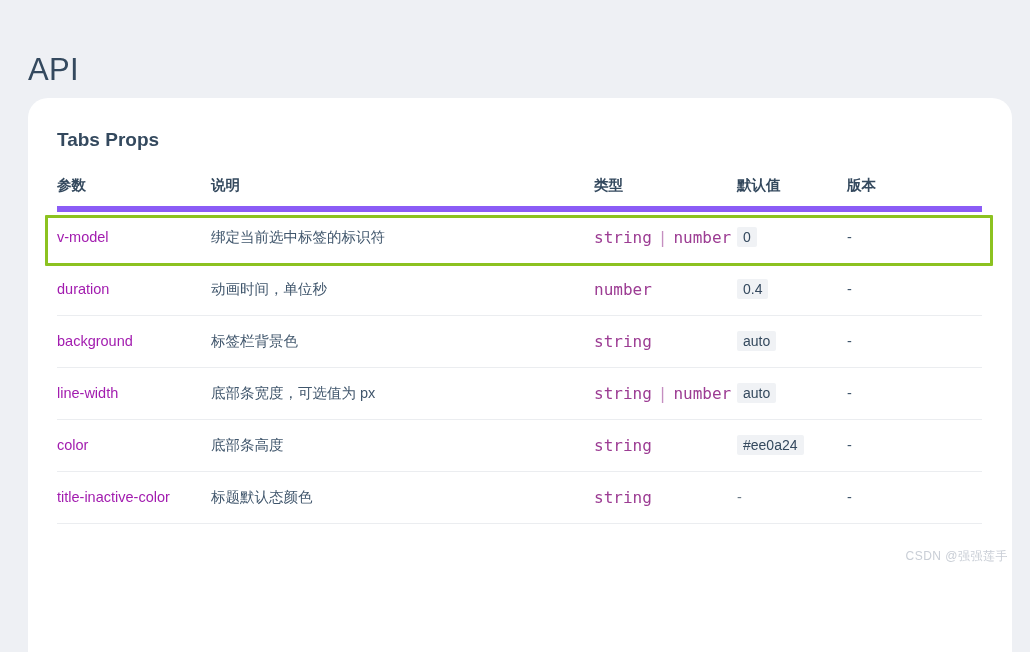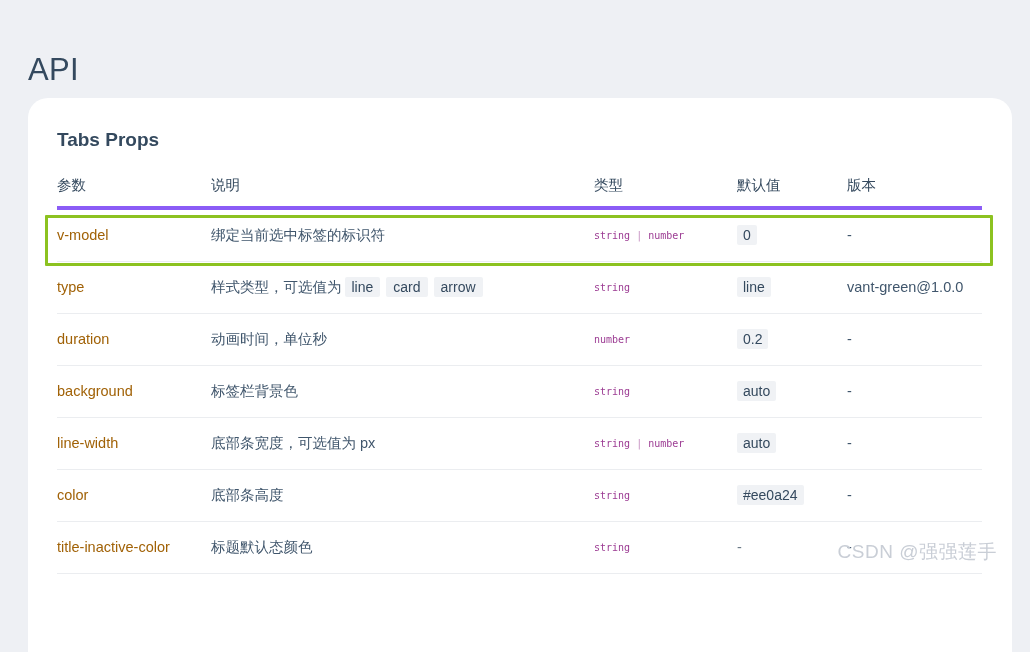--- a/index.html
+++ b/index.html
@@ -60,39 +60,39 @@
     color: #455a64;
   }
   table.api-table col.c1 { width: 154px; }
   table.api-table col.c2 { width: 383px; }
   table.api-table col.c3 { width: 143px; }
   table.api-table col.c4 { width: 110px; }
   table.api-table col.c5 { width: 135px; }
 
   table.api-table thead th {
     text-align: left;
-    font-weight: 400;
+    font-weight: 700;
     color: #34495e;
     font-size: 14.5px;
     padding: 0 0 11px 0;
-    border-bottom: 4px solid #8b5cf6;
+    border-bottom: 6px solid #8b5cf6;
     vertical-align: bottom;
   }
   table.api-table tbody td {
     padding: 16px 0 16px 0;
     border-bottom: 1px solid #ebedf0;
     vertical-align: middle;
     line-height: 19px;
     height: 19px;
   }
-  td.param-cell { color: #a16207; }
+  td.param-cell { color: #a21caf; }
   td.desc-cell  { color: #40566c; margin-left: 20px; }
   td.type-cell  {
     font-family: "DejaVu Sans Mono", monospace;
-    font-size: 10px;
+    font-size: 16px;
     color: #9c3c93;
     white-space: nowrap;
     margin-left: 44px;
   }
   .type-sep {
     color: #c58ec0;
     padding: 0 6px;
   }
   td.default-cell, td.version-cell { color: #40566c; }
   .code-chip {
@@ -121,23 +121,23 @@
     top: 39px;
     width: 942px;
     height: 45px;
     border: 3px solid #8cc220;
     border-radius: 1px;
     box-sizing: content-box;
     pointer-events: none;
   }
   .watermark {
     position: absolute;
-    right: 33px;
+    right: 22px;
     bottom: 7px;
-    font-size: 19px;
+    font-size: 12px;
     color: #c9ced6;
     letter-spacing: 0.5px;
     white-space: nowrap;
   }
 </style>
 </head>
 <body style="background: rgb(238, 240, 244);">
 
 <div id="page-root">
 
@@ -166,31 +166,24 @@
         </thead>
         <tbody>
             <tr>
               <td class="param-cell">v-model</td>
               <td class="desc-cell"><span>绑定当前选中标签的标识符</span></td>
               <td class="type-cell"><span>string</span><span class="type-sep">|</span><span>number</span></td>
               <td class="default-cell"><span class="code-chip">0</span></td>
               <td class="version-cell">-</td>
             </tr>
             <tr>
-              <td class="param-cell">type</td>
-              <td class="desc-cell"><span>样式类型，可选值为</span><span class="desc-code">line</span><span class="desc-code">card</span><span class="desc-code">arrow</span></td>
-              <td class="type-cell"><span>string</span></td>
-              <td class="default-cell"><span class="code-chip">line</span></td>
-              <td class="version-cell">vant-green@1.0.0</td>
-            </tr>
-            <tr>
               <td class="param-cell">duration</td>
               <td class="desc-cell"><span>动画时间，单位秒</span></td>
               <td class="type-cell"><span>number</span></td>
-              <td class="default-cell"><span class="code-chip">0.2</span></td>
+              <td class="default-cell"><span class="code-chip">0.4</span></td>
               <td class="version-cell">-</td>
             </tr>
             <tr>
               <td class="param-cell">background</td>
               <td class="desc-cell"><span>标签栏背景色</span></td>
               <td class="type-cell"><span>string</span></td>
               <td class="default-cell"><span class="code-chip">auto</span></td>
               <td class="version-cell">-</td>
             </tr>
             <tr>

